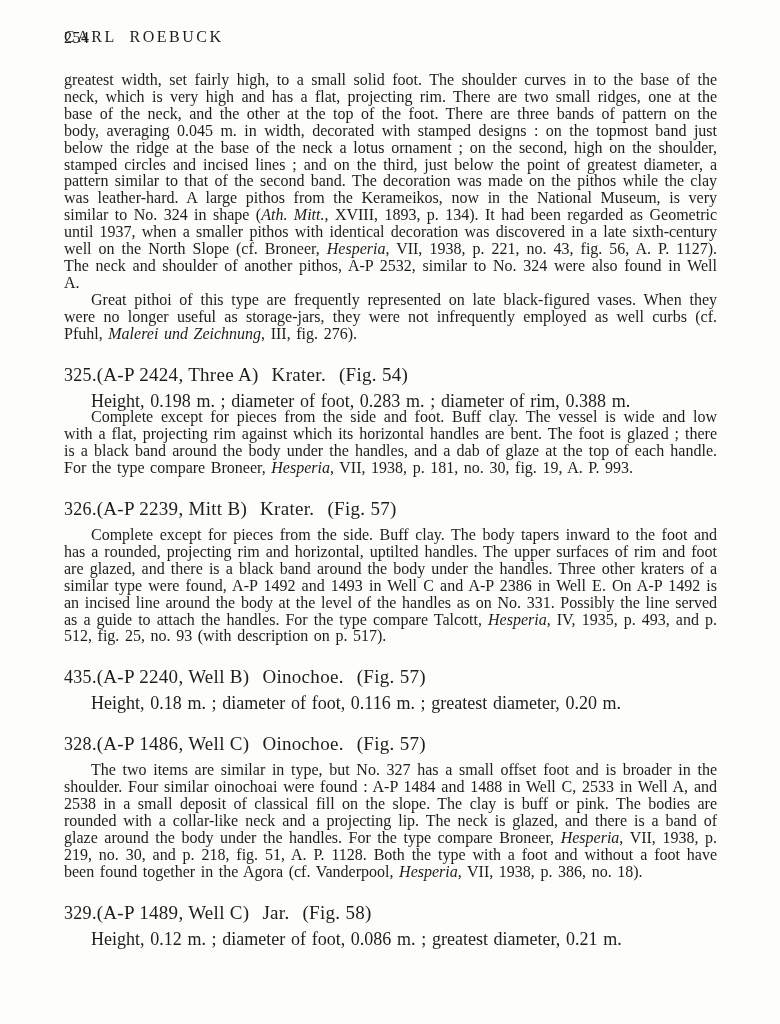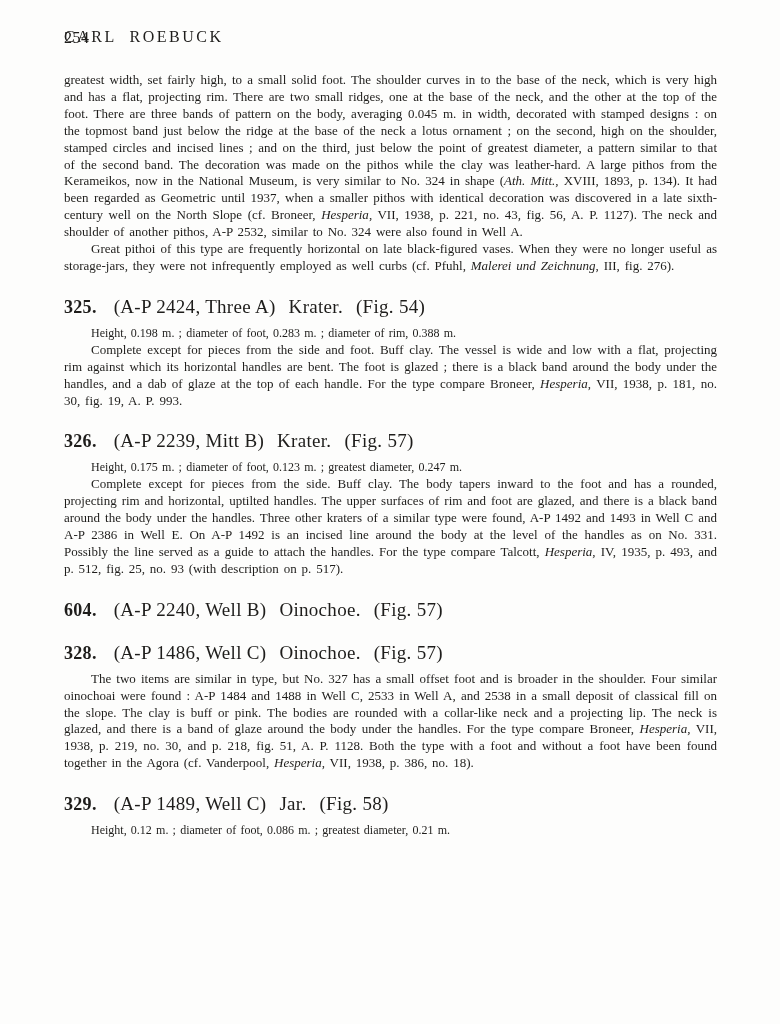--- a/index.html
+++ b/index.html
@@ -19,62 +19,62 @@
     position: relative;
     height: 20px;
     margin-bottom: 24px;
     font-size: 16px;
   }
   .page-number { position: absolute; left: 0; top: 1px; letter-spacing: 0.5px; }
   .running-head { display: block; text-align: left; letter-spacing: 2.5px; word-spacing: 7px; }
   .page-body { }
   .para {
     margin: 0;
-    font-size: 13px;
+    font-size: 16px;
     line-height: 16.9px;
     text-align: justify;
     word-spacing: 1.6px;
   }
   .para.indent { text-indent: 27px; }
   .measurement {
     margin: 0;
-    font-size: 12px;
+    font-size: 18px;
     line-height: 16.9px;
     text-indent: 27px;
     word-spacing: 1.2px;
   }
   .entry-heading {
     margin: 21px 0 7px 0;
     font-size: 19px;
     line-height: 22px;
     font-weight: normal;
     letter-spacing: 0.3px;
   }
-  .entry-number { font-weight: bold; font-size: 18px; margin-right: 17px; }
+  .entry-number { font-weight: normal; font-size: 18px; margin-right: 0; }
   .entry-id { margin-right: 13px; }
   .entry-title { margin-right: 13px; }
   .entry-fig { }
   .it { font-style: italic; }
 </style>
 </head>
 <body>
 
 <div class="page">
   <div class="running-header">
     <span class="page-number">254</span>
     <span class="running-head">CARL ROEBUCK</span>
   </div>
   <div class="page-body">
       <p class="para"><span>greatest width, set fairly high, to a small solid foot. The shoulder curves in to the base of the neck, which is very high and has a flat, projecting rim. There are two small ridges, one at the base of the neck, and the other at the top of the foot. There are three bands of pattern on the body, averaging 0.045 m. in width, decorated with stamped designs : on the topmost band just below the ridge at the base of the neck a lotus ornament ; on the second, high on the shoulder, stamped circles and incised lines ; and on the third, just below the point of greatest diameter, a pattern similar to that of the second band. The decoration was made on the pithos while the clay was leather-hard. A large pithos from the Kerameikos, now in the National Museum, is very similar to No. 324 in shape (</span><span class="it">Ath. Mitt.</span><span>, XVIII, 1893, p. 134). It had been regarded as Geometric until 1937, when a smaller pithos with identical decoration was discovered in a late sixth-century well on the North Slope (cf. Broneer, </span><span class="it">Hesperia</span><span>, VII, 1938, p. 221, no. 43, fig. 56, A. P. 1127). The neck and shoulder of another pithos, A-P 2532, similar to No. 324 were also found in Well A.</span></p>
-      <p class="para indent"><span>Great pithoi of this type are frequently horizontal on late black-figured vases. When they were no longer useful as storage-jars, they were not infrequently employed as well curbs (cf. Pfuhl, </span><span class="it">Malerei und Zeichnung</span><span>, III, fig. 276).</span></p>
+      <p class="para indent"><span>Great pithoi of this type are frequently represented on late black-figured vases. When they were no longer useful as storage-jars, they were not infrequently employed as well curbs (cf. Pfuhl, </span><span class="it">Malerei und Zeichnung</span><span>, III, fig. 276).</span></p>
       <div class="entry-heading"><span class="entry-number">325.</span><span class="entry-id">(A-P 2424, Three A)</span><span class="entry-title">Krater.</span><span class="entry-fig">(Fig. 54)</span></div>
       <p class="measurement"><span>Height, 0.198 m. ; diameter of foot, 0.283 m. ; diameter of rim, 0.388 m.</span></p>
       <p class="para indent"><span>Complete except for pieces from the side and foot. Buff clay. The vessel is wide and low with a flat, projecting rim against which its horizontal handles are bent. The foot is glazed ; there is a black band around the body under the handles, and a dab of glaze at the top of each handle. For the type compare Broneer, </span><span class="it">Hesperia</span><span>, VII, 1938, p. 181, no. 30, fig. 19, A. P. 993.</span></p>
       <div class="entry-heading"><span class="entry-number">326.</span><span class="entry-id">(A-P 2239, Mitt B)</span><span class="entry-title">Krater.</span><span class="entry-fig">(Fig. 57)</span></div>
-      <p class="measurement"><span>Height, 0.175 m. ; diameter of foot, 0.123 m. ; greatest diameter, 0.247 m.</span></p>
       <p class="para indent"><span>Complete except for pieces from the side. Buff clay. The body tapers inward to the foot and has a rounded, projecting rim and horizontal, uptilted handles. The upper surfaces of rim and foot are glazed, and there is a black band around the body under the handles. Three other kraters of a similar type were found, A-P 1492 and 1493 in Well C and A-P 2386 in Well E. On A-P 1492 is an incised line around the body at the level of the handles as on No. 331. Possibly the line served as a guide to attach the handles. For the type compare Talcott, </span><span class="it">Hesperia</span><span>, IV, 1935, p. 493, and p. 512, fig. 25, no. 93 (with description on p. 517).</span></p>
-      <div class="entry-heading"><span class="entry-number">604.</span><span class="entry-id">(A-P 2240, Well B)</span><span class="entry-title">Oinochoe.</span><span class="entry-fig">(Fig. 57)</span></div>
+      <div class="entry-heading"><span class="entry-number">435.</span><span class="entry-id">(A-P 2240, Well B)</span><span class="entry-title">Oinochoe.</span><span class="entry-fig">(Fig. 57)</span></div>
+      <p class="measurement"><span>Height, 0.18 m. ; diameter of foot, 0.116 m. ; greatest diameter, 0.20 m.</span></p>
       <div class="entry-heading"><span class="entry-number">328.</span><span class="entry-id">(A-P 1486, Well C)</span><span class="entry-title">Oinochoe.</span><span class="entry-fig">(Fig. 57)</span></div>
       <p class="para indent"><span>The two items are similar in type, but No. 327 has a small offset foot and is broader in the shoulder. Four similar oinochoai were found : A-P 1484 and 1488 in Well C, 2533 in Well A, and 2538 in a small deposit of classical fill on the slope. The clay is buff or pink. The bodies are rounded with a collar-like neck and a projecting lip. The neck is glazed, and there is a band of glaze around the body under the handles. For the type compare Broneer, </span><span class="it">Hesperia</span><span>, VII, 1938, p. 219, no. 30, and p. 218, fig. 51, A. P. 1128. Both the type with a foot and without a foot have been found together in the Agora (cf. Vanderpool, </span><span class="it">Hesperia</span><span>, VII, 1938, p. 386, no. 18).</span></p>
       <div class="entry-heading"><span class="entry-number">329.</span><span class="entry-id">(A-P 1489, Well C)</span><span class="entry-title">Jar.</span><span class="entry-fig">(Fig. 58)</span></div>
       <p class="measurement"><span>Height, 0.12 m. ; diameter of foot, 0.086 m. ; greatest diameter, 0.21 m.</span></p>
     </div>
 </div>
 
 </body></html>

